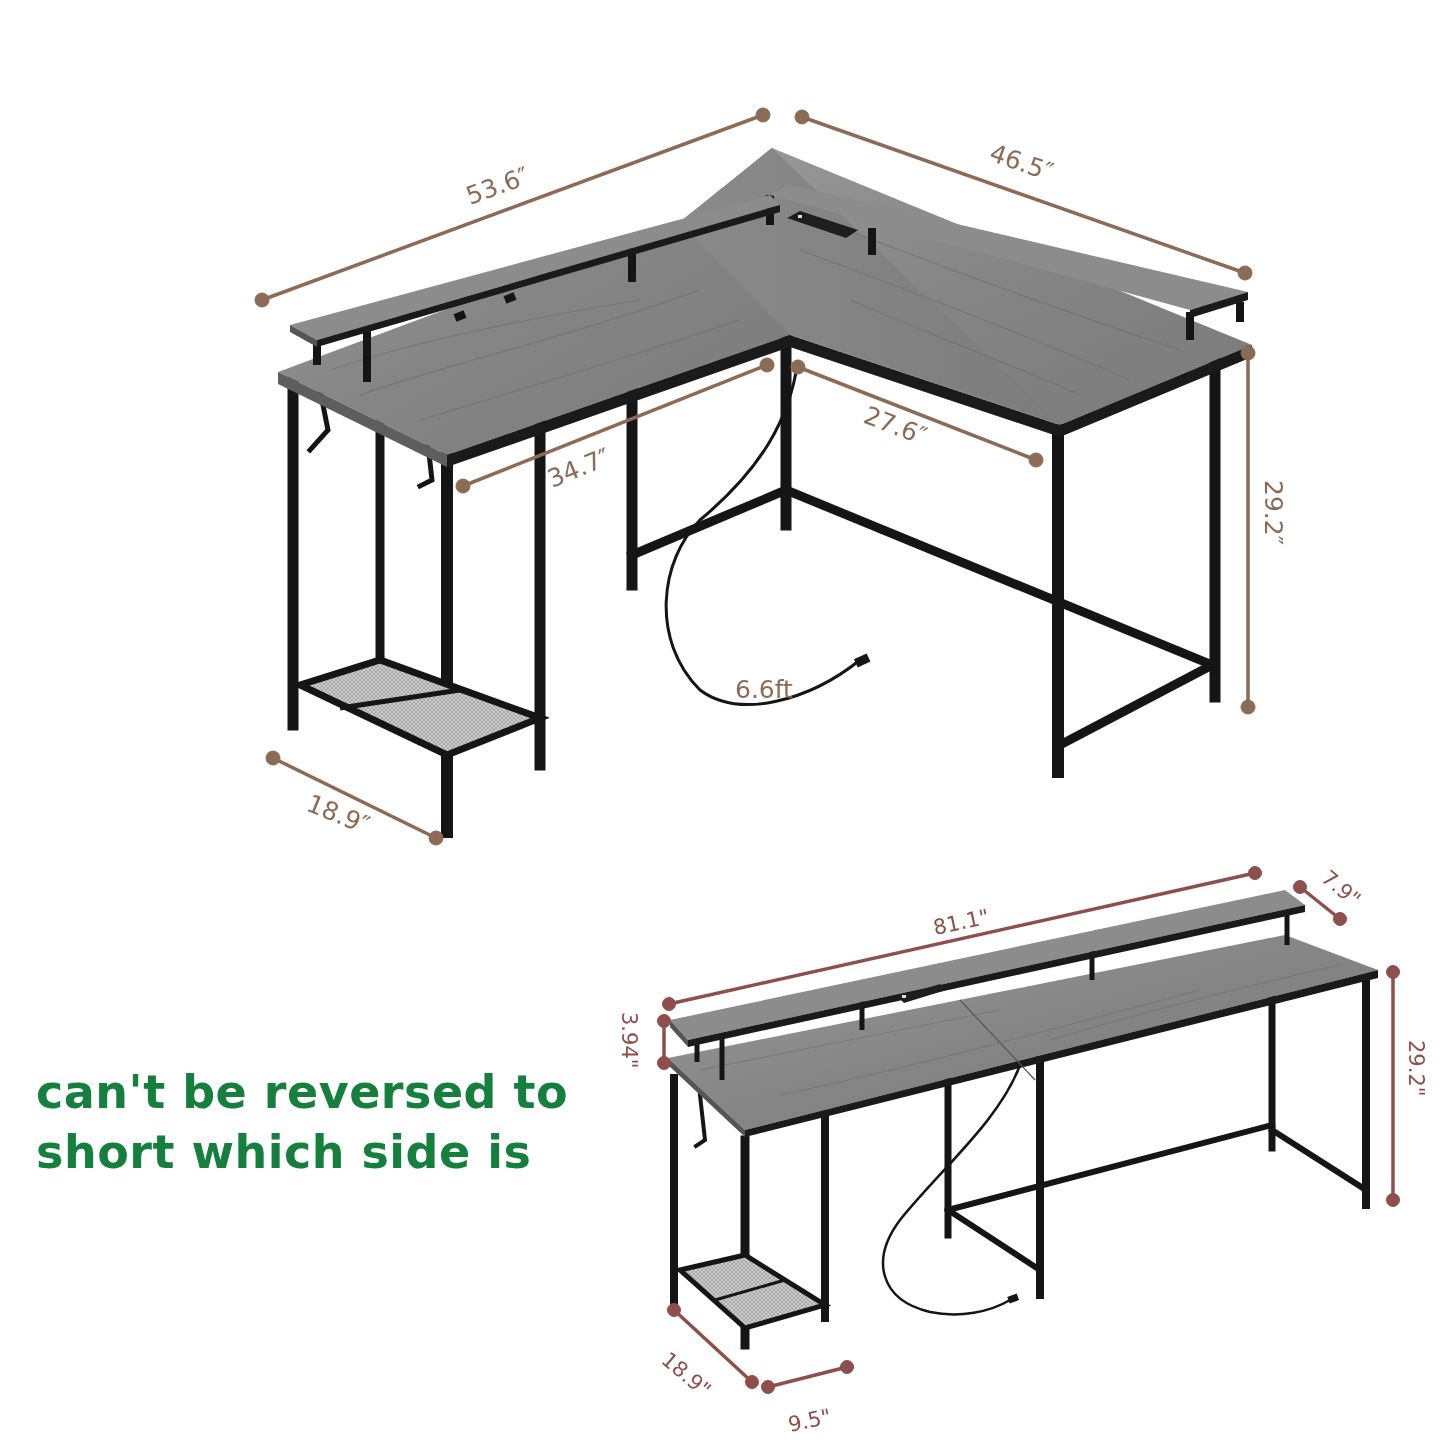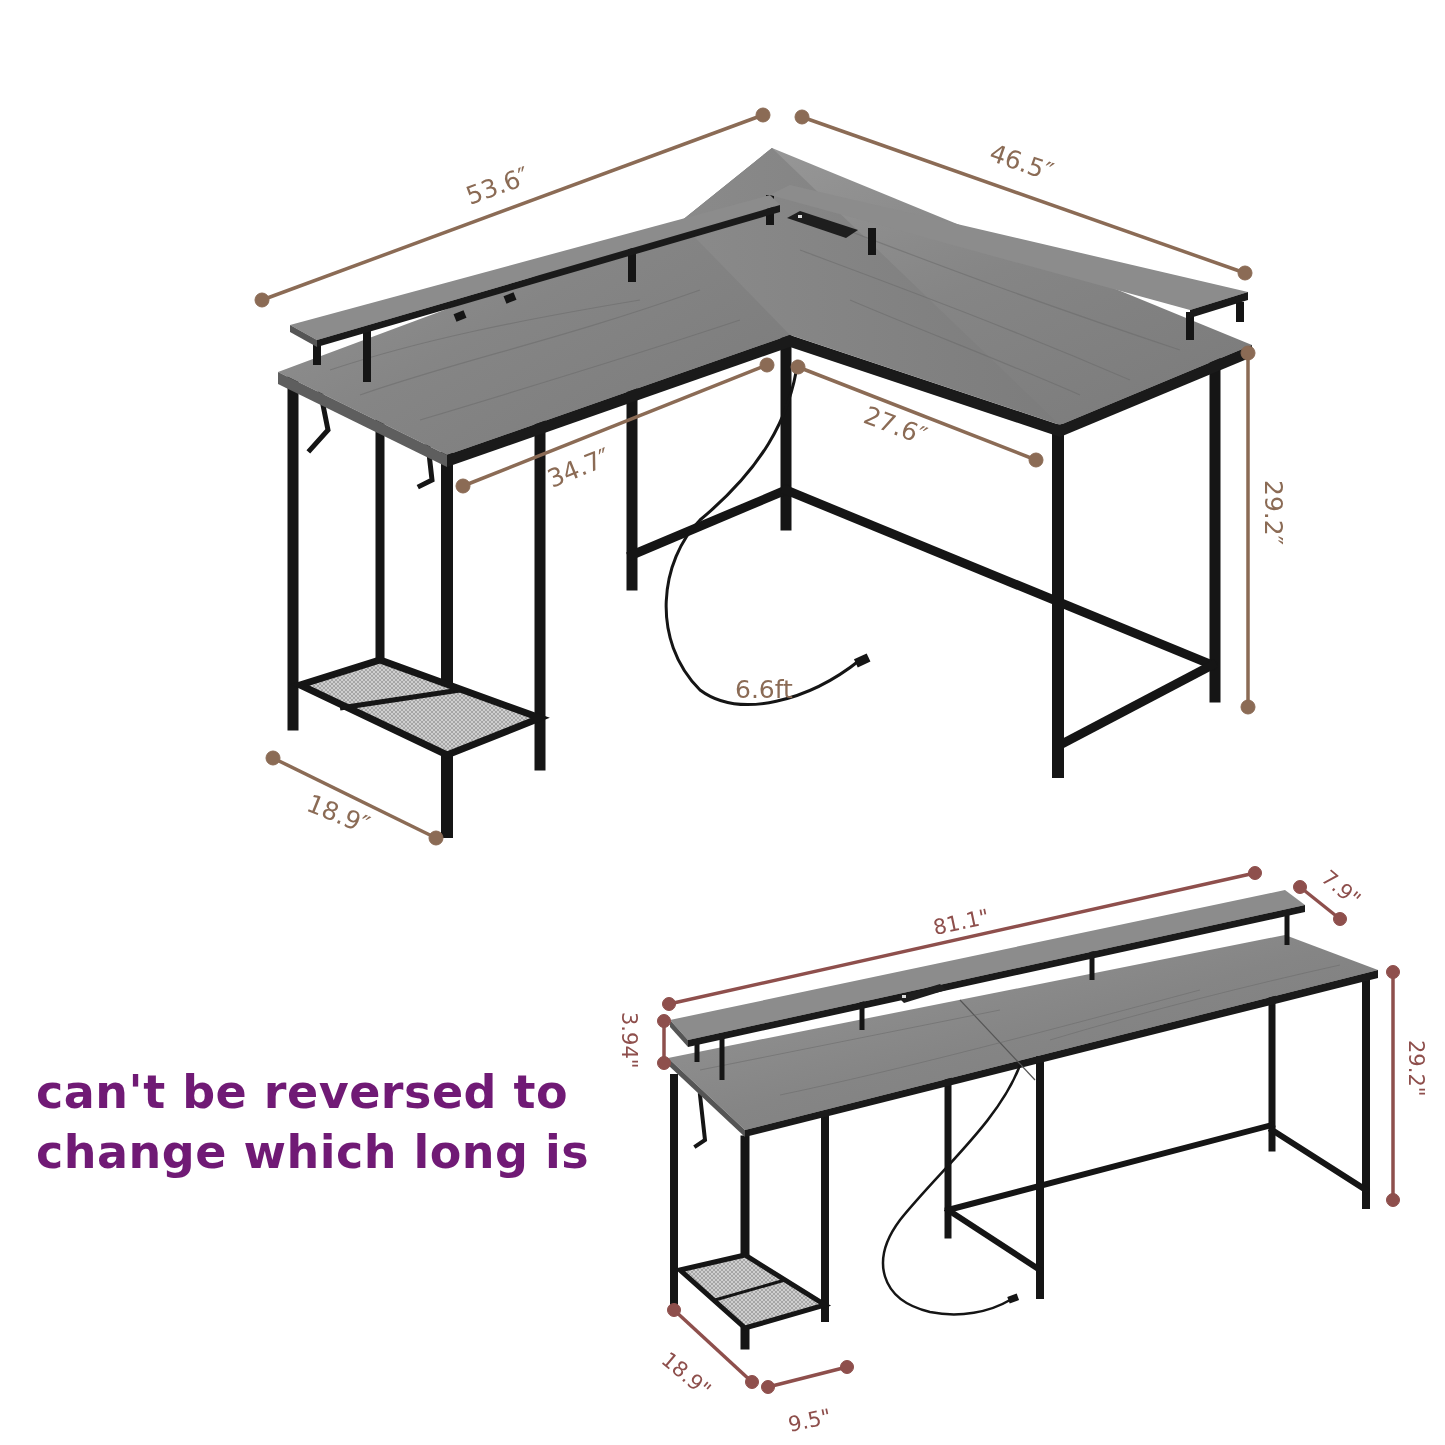--- a/index.html
+++ b/index.html
@@ -241,16 +241,16 @@
   <g fill="#8e4f4c">
     <text class="dim-label-lower" transform="translate(935 935) rotate(-12)">81.1"</text>
     <text class="dim-label-lower" transform="translate(1320 880) rotate(40)">7.9"</text>
     <text class="dim-label-lower" transform="translate(622 1012) rotate(90)">3.94"</text>
     <text class="dim-label-lower" transform="translate(1409 1040) rotate(90)">29.2"</text>
     <text class="dim-label-lower" transform="translate(660 1362) rotate(40)">18.9"</text>
     <text class="dim-label-lower" transform="translate(790 1432) rotate(-12)">9.5"</text>
   </g>
 </svg>
 
-<div class="note" style="color:#701a75;">
+<div class="note" style="color:#15803d;">
   <span>can't be reversed to</span>
-  <span>change which long is</span>
+  <span>short which side is</span>
 </div>
 
 </body></html>

